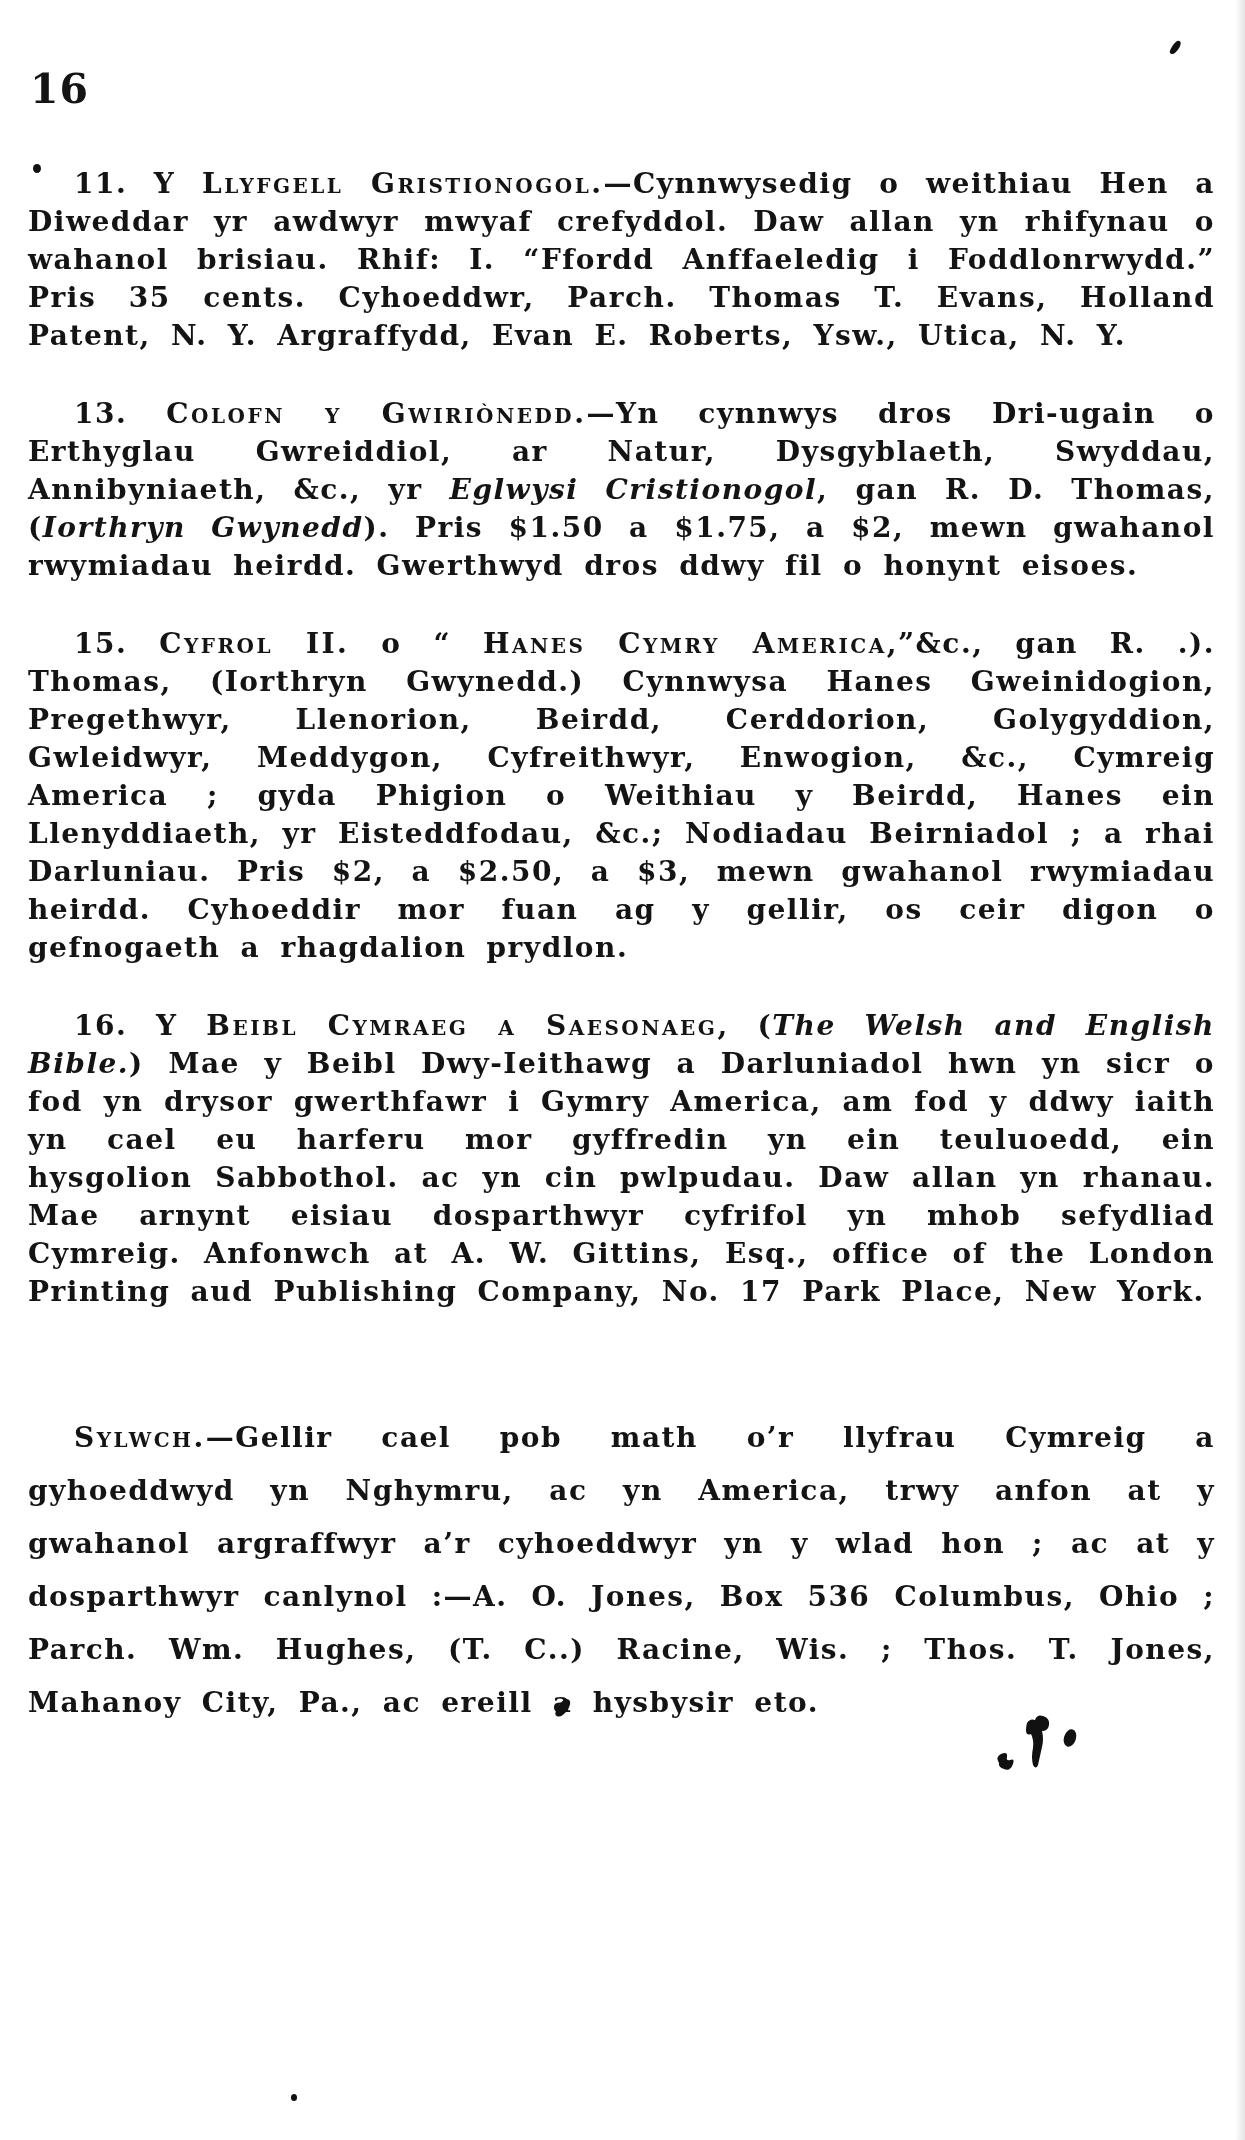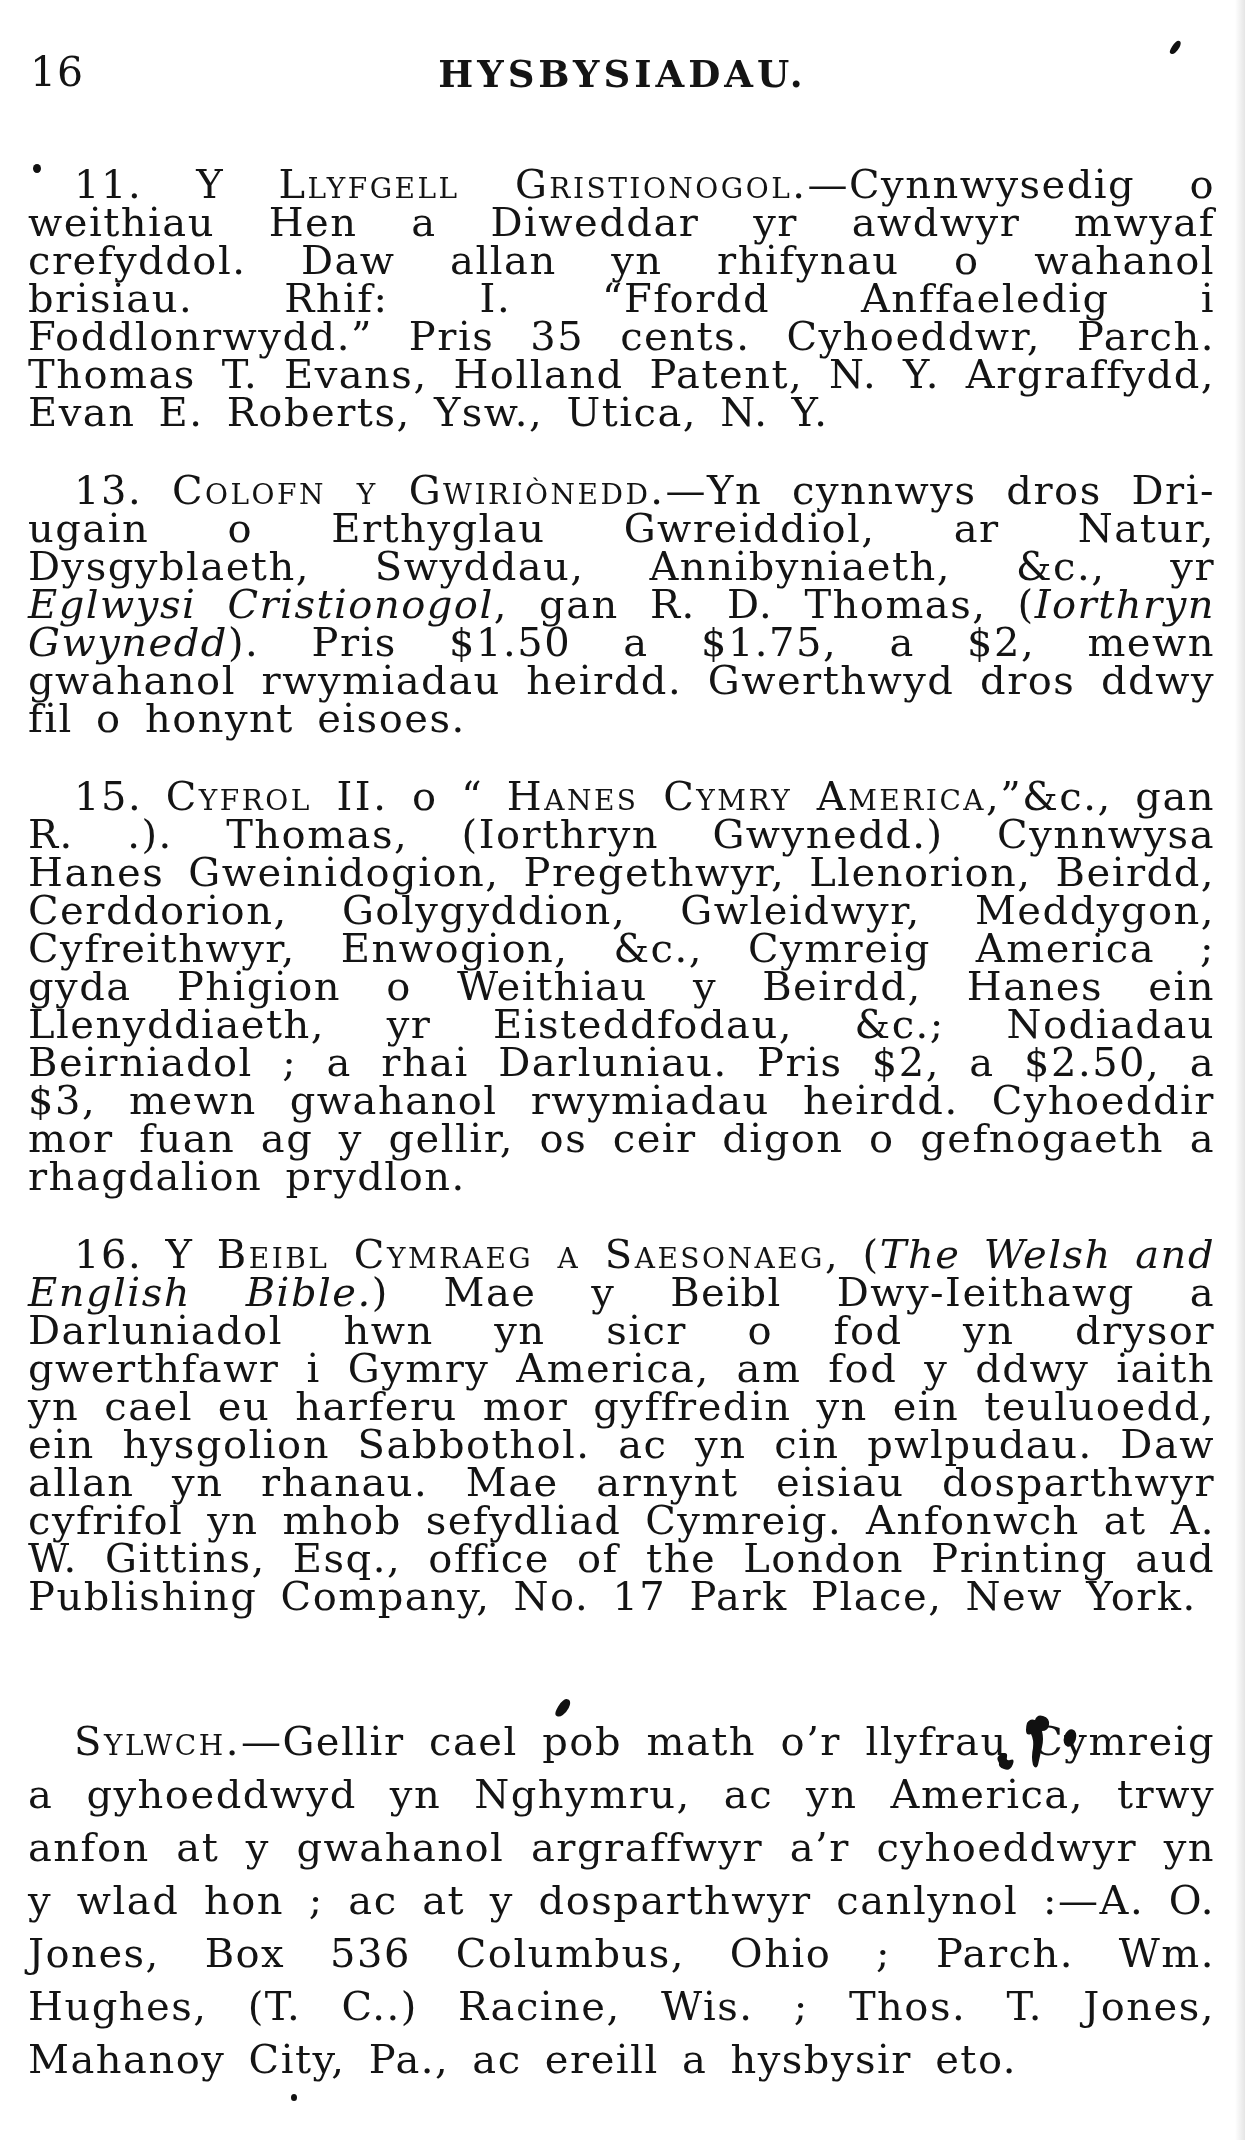--- a/index.html
+++ b/index.html
@@ -20,24 +20,24 @@
   .page::after {
     content: "";
     position: absolute;
     top: 0; right: 0; bottom: 0;
     width: 10px;
     background: linear-gradient(to right, rgba(0,0,0,0), rgba(0,0,0,0.10));
     pointer-events: none;
   }
   .page-number {
     position: absolute;
-    top: 48px;
+    top: 65px;
     left: 30px;
     font-size: 41px;
-    font-weight: 400;
+    font-weight: 700;
     letter-spacing: 1px;
   }
   .page-title {
     position: absolute;
     top: 52px;
     left: 0;
     width: 100%;
     margin: 0;
     text-align: center;
     font-size: 37px;
@@ -45,22 +45,22 @@
     letter-spacing: 4px;
   }
   .content {
     position: absolute;
     top: 165px;
     left: 28px;
     width: 1187px;
   }
   .para {
     margin: 0 0 40px 0;
-    font-size: 40px;
-    font-weight: 400;
+    font-size: 28px;
+    font-weight: 700;
     line-height: 38px;
     text-align: justify;
     text-indent: 46px;
     letter-spacing: 1.5px;
     word-spacing: 9px;
   }
   .para.notice {
     margin-top: 100px;
     line-height: 53px;
     margin-bottom: 0;
@@ -77,21 +77,20 @@
     transform: rotate(28deg);
   }
 </style>
 </head>
 <body>
 
 <div class="page">
 
   <div class="page-number">16</div>
 
-  <h1 class="page-title">HYSBYSIADAU.</h1>
 
   <main class="content">
     <p class="para"><span>11. Y </span><span class="seg-sc">Llyfgell Gristionogol.</span><span>—Cynnwysedig o weithiau Hen a Diweddar yr awdwyr mwyaf crefyddol.  Daw allan yn rhifynau o wahanol brisiau.  Rhif: I.  “Ffordd Anffaeledig i Foddlonrwydd.”  Pris 35 cents.  Cyhoeddwr, Parch. Thomas T. Evans, Holland Patent, N. Y.  Argraffydd, Evan E. Roberts, Ysw., Utica, N. Y.</span></p>
     <p class="para"><span>13. </span><span class="seg-sc">Colofn y Gwiriònedd.</span><span>—Yn cynnwys dros Dri-ugain o Erthyglau Gwreiddiol, ar Natur, Dysgyblaeth, Swyddau, Annibyniaeth, &amp;c., yr </span><span class="seg-it">Eglwysi Cristionogol</span><span>, gan R. D. Thomas, (</span><span class="seg-it">Iorthryn Gwynedd</span><span>).  Pris $1.50 a $1.75, a $2, mewn gwahanol rwymiadau heirdd.  Gwerthwyd dros ddwy fil o honynt eisoes.</span></p>
     <p class="para"><span>15. </span><span class="seg-sc">Cyfrol II.</span><span> o “ </span><span class="seg-sc">Hanes Cymry America</span><span>,”&amp;c., gan R. .). Thomas, (Iorthryn Gwynedd.)  Cynnwysa Hanes Gweinidogion, Pregethwyr, Llenorion, Beirdd, Cerddorion, Golygyddion, Gwleidwyr, Meddygon, Cyfreithwyr, Enwogion, &amp;c., Cymreig America ; gyda Phigion o Weithiau y Beirdd, Hanes ein Llenyddiaeth, yr Eisteddfodau, &amp;c.; Nodiadau Beirniadol ; a rhai Darluniau.  Pris $2, a $2.50, a $3, mewn gwahanol rwymiadau heirdd.  Cyhoeddir mor fuan ag y gellir, os ceir digon o gefnogaeth a rhagdalion prydlon.</span></p>
     <p class="para"><span>16. Y </span><span class="seg-sc">Beibl Cymraeg a Saesonaeg</span><span>, (</span><span class="seg-it">The Welsh and English Bible.</span><span>)  Mae y Beibl Dwy-Ieithawg a Darluniadol hwn yn sicr o fod yn drysor gwerthfawr i Gymry America, am fod y ddwy iaith yn cael eu harferu mor gyffredin yn ein teuluoedd, ein hysgolion Sabbothol. ac yn cin pwlpudau.  Daw allan yn rhanau.  Mae arnynt eisiau dosparthwyr cyfrifol yn mhob sefydliad Cymreig.  Anfonwch at A. W. Gittins, Esq., office of the London Printing aud Publishing Company, No. 17 Park Place, New York.</span></p>
     <p class="para notice"><span class="seg-sc">Sylwch.</span><span>—Gellir cael pob math o’r llyfrau Cymreig a gyhoeddwyd yn Nghymru, ac yn America,  trwy anfon at y gwahanol argraffwyr a’r cyhoeddwyr yn y wlad hon ; ac at y dosparthwyr canlynol :—A. O. Jones, Box 536 Columbus, Ohio ; Parch. Wm. Hughes, (T. C..) Racine, Wis. ; Thos. T. Jones, Mahanoy City, Pa., ac ereill a hysbysir eto.</span></p>
   </main>
 
   <span class="ink ink-tick" style="left:1172px; top:40px; width:7px; height:15px;"></span>

